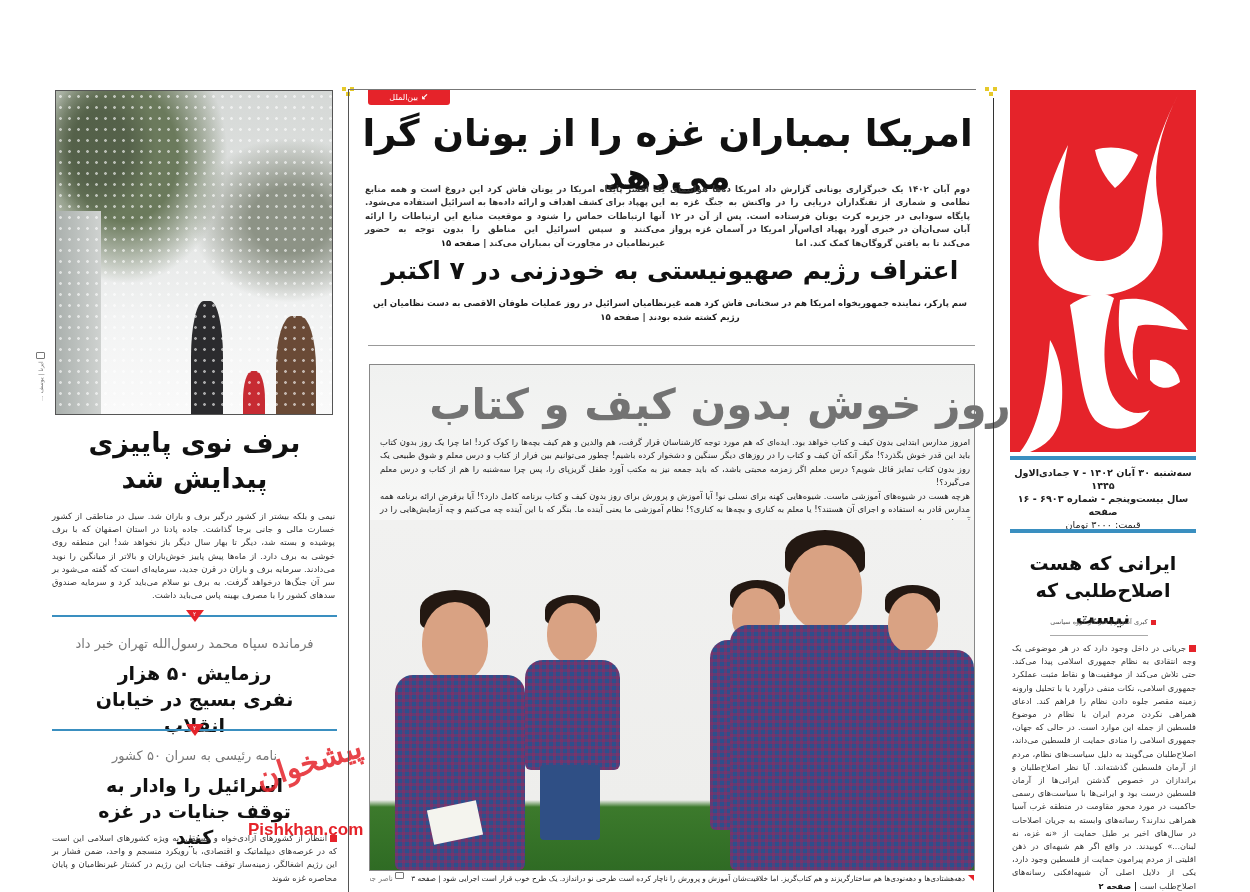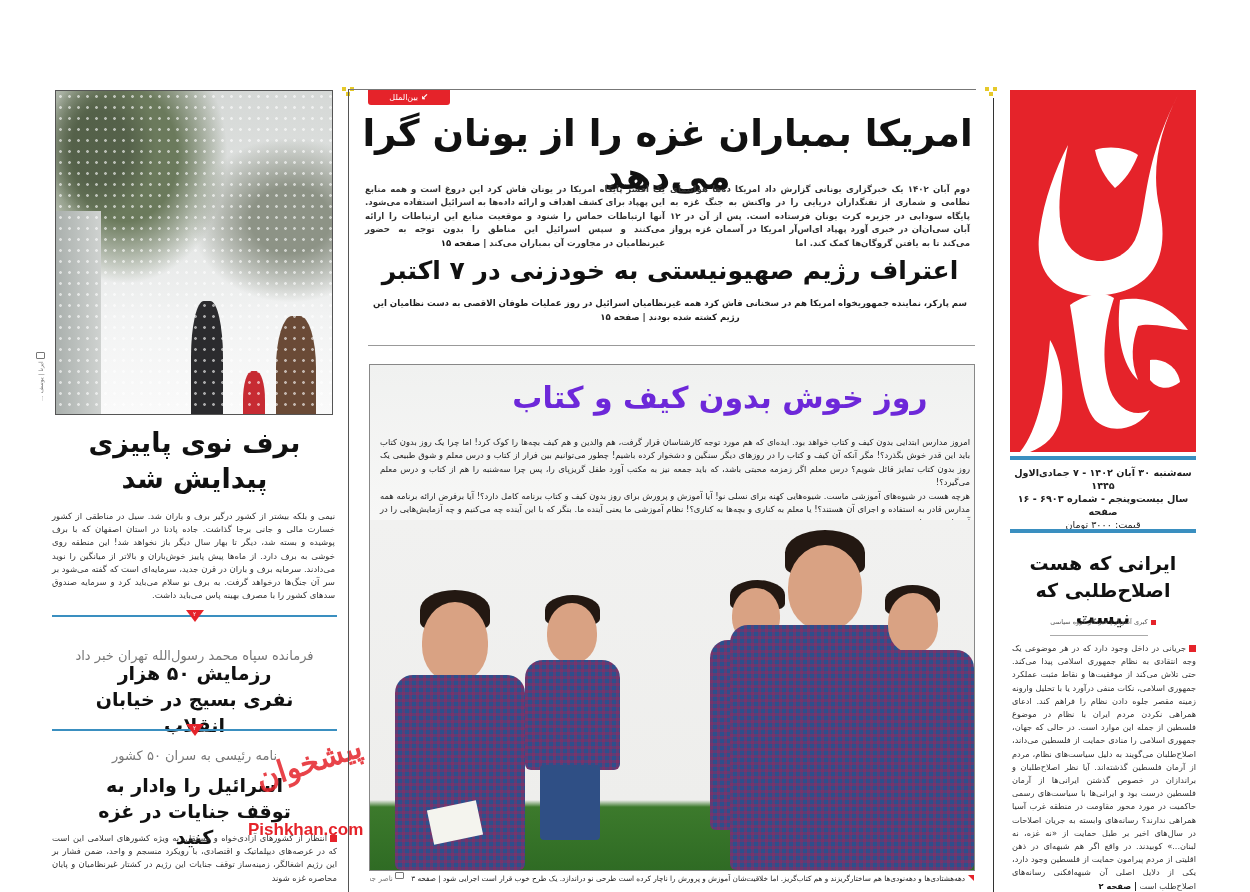--- a/index.html
+++ b/index.html
@@ -70,21 +70,21 @@
     .lead-col-right { left: 670px; }
     .lead-col-left { left: 365px; }
     .lead-col b { color: #111; }
 
     .second-headline { left: 365px; top: 256px; width: 610px; text-align: center; font-size: 25px; font-weight: bold; color: #111; }
     .second-body { left: 365px; top: 296px; width: 610px; text-align: center; font-size: 8.6px; line-height: 14px; color: #222; font-weight: bold; }
     .center-mid-rule { left: 368px; top: 345px; width: 607px; height: 1px; background: #999; }
 
     .feature-box { left: 369px; top: 364px; width: 606px; height: 507px; border: 1px solid #888; overflow: hidden;
       background: linear-gradient(180deg, #f0f1f0 0%, #f7f7f6 30%, #f3f3f2 70%, #e9eae8 100%); }
-    .feature-title { left: 369px; top: 380px; width: 702px; text-align: center; font-size: 30px; font-weight: bold; color: #6d28d9; }
+    .feature-title { left: 369px; top: 380px; width: 702px; text-align: center; font-size: 42px; font-weight: bold; color: #737373; }
     .feature-body { left: 380px; top: 436px; width: 590px; font-size: 8.4px; line-height: 13.4px; color: #222; text-align: justify; text-align-last: right; }
 
     .kids-photo { left: 370px; top: 520px; width: 604px; height: 350px; overflow: hidden;
       background: linear-gradient(180deg, #f1f1f0 0%, #eeeeec 80%, #3c7a2c 82%, #2f6b24 100%); }
     .kid { position:absolute; }
     .kid .head { position:absolute; border-radius: 50% 50% 45% 45%; background: #d9a283; }
     .kid .hair { position:absolute; border-radius: 50% 50% 20% 20%; background: #231812; }
     .kid .body { position:absolute; border-radius: 18px 18px 6px 6px;
       background:
         repeating-linear-gradient(0deg, rgba(180,30,80,.35) 0 3px, transparent 3px 7px),
@@ -126,21 +126,21 @@
 </div>
 
 <div class="abs left-col snow-title">برف نوی پاییزی پیدایش شد</div>
 <div class="abs snow-body">نیمی و بلکه بیشتر از کشور درگیر برف و باران شد. سیل در مناطقی از کشور خسارت مالی و جانی برجا گذاشت. جاده پادنا در استان اصفهان که با برف پوشیده و بسته شد، دیگر تا بهار سال دیگر باز نخواهد شد! این منطقه روی خوشی به برف دارد. از ماه‌ها پیش پاییز خوش‌باران و بالاتر از میانگین را نوید می‌دادند. سرمایه برف و باران در قرن جدید، سرمایه‌ای است که گفته می‌شود بر سر آن جنگ‌ها درخواهد گرفت. به برف نو سلام می‌باید کرد و سرمایه صندوق سدهای کشور را با مصرف بهینه پاس می‌باید داشت.</div>
 
 <div class="abs divider-row" style="top:610px;">
   <div class="line"></div>
     <div class="tri"></div>
   <div class="tri-num">۲</div>
 </div>
-<div class="abs left-col kicker" style="top:636px;margin-top:12px;">فرمانده سپاه محمد رسول‌الله تهران خبر داد</div>
+<div class="abs left-col kicker" style="top:636px;">فرمانده سپاه محمد رسول‌الله تهران خبر داد</div>
 <div class="abs left-col sub-head" style="top:660px;width:285px;padding:0 40px;">رزمایش ۵۰ هزار نفری بسیج در خیابان انقلاب</div>
 
 <div class="abs divider-row" style="top:724px;">
   <div class="line"></div>
     <div class="tri"></div>
   <div class="tri-num">۲</div>
 </div>
 <div class="abs left-col kicker" style="top:748px;">نامه رئیسی به سران ۵۰ کشور</div>
 <div class="abs left-col sub-head" style="top:772px;padding:0 25px;">اسرائیل را وادار به توقف جنایات در غزه کنید</div>
 <div class="abs" style="left:52px;top:832px;width:285px;font-size:8.4px;line-height:13.2px;color:#333;text-align:justify;text-align-last:right;">

